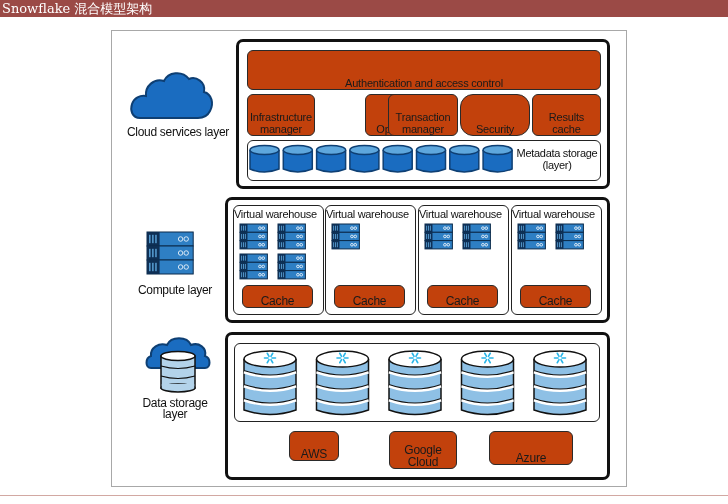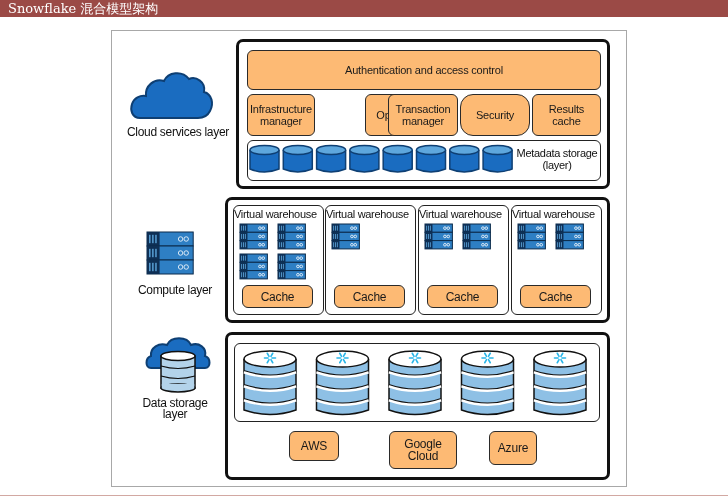--- a/index.html
+++ b/index.html
@@ -3,38 +3,38 @@
 <meta charset="utf-8">
 <style>
   * { box-sizing: border-box; margin: 0; padding: 0; }
   html, body { width: 728px; height: 504px; background: #ffffff; overflow: hidden; }
   body { position: relative; font-family: "Liberation Sans", sans-serif; }
 
   .header-bar {
     position: absolute; left: 0; top: 0; width: 728px; height: 17px;
     background: #9b4a46; color: #ffffff;
     font-family: "DejaVu Serif", serif; font-size: 13px; line-height: 17px;
-    padding-left: 8px; white-space: nowrap; overflow: hidden;
+    padding-left: 2px; white-space: nowrap; overflow: hidden;
   }
   .bottom-rule {
     position: absolute; left: 0; top: 495px; width: 728px; height: 1px; background: #d2a8a2;
   }
   .frame {
     position: absolute; left: 111px; top: 30px; width: 516px; height: 457px;
     border: 1px solid #a8a8a8; background: #fff;
   }
   .layer-box {
     position: absolute; border: 3px solid #111; border-radius: 7px; background: #fff;
   }
   .inner-box {
     position: absolute; border: 1.5px solid #222; border-radius: 6px; background: #fff;
   }
   .blue-box {
-    position: absolute; border: 1.5px solid #2a2a2a; border-radius: 6px; background: #fdba74;
-    display: flex; align-items: center; justify-content: center; text-align: center;
+    position: absolute; border: 1.5px solid #2a2a2a; border-radius: 6px; background: #c2410c;
+    display: flex; align-items: flex-end; justify-content: center; text-align: center;
     font-family: "Liberation Sans", sans-serif; font-size: 11px; line-height: 12px; color: #1a1a1a;
     letter-spacing: -0.2px;
   }
   .layer-label {
     position: absolute; text-align: center; font-size: 12px; line-height: 12px; color: #111;
     letter-spacing: -0.3px; font-weight: normal;
   }
   .vw-title {
     position: absolute; left: 0; top: 2px; width: 100%; text-align: left;
     font-size: 11px; color: #111; letter-spacing: -0.3px; white-space: nowrap;
@@ -501,17 +501,17 @@
       </g>
     </g>
   </svg>
 
 <div class="blue-box" style="left:289px; top:431px; width:50px; height:30px; font-size:12px;">
   <span>AWS</span>
 </div>
 <div class="blue-box" style="left:389px; top:431px; width:68px; height:38px; font-size:12px;">
   <span>Google Cloud</span>
 </div>
-<div class="blue-box" style="left:489px; top:431px; width:48px; height:34px; font-size:12px;">
+<div class="blue-box" style="left:489px; top:431px; width:84px; height:34px; font-size:12px;">
   <span>Azure</span>
 </div>
 
 <div class="bottom-rule"></div>
 
 </body></html>

